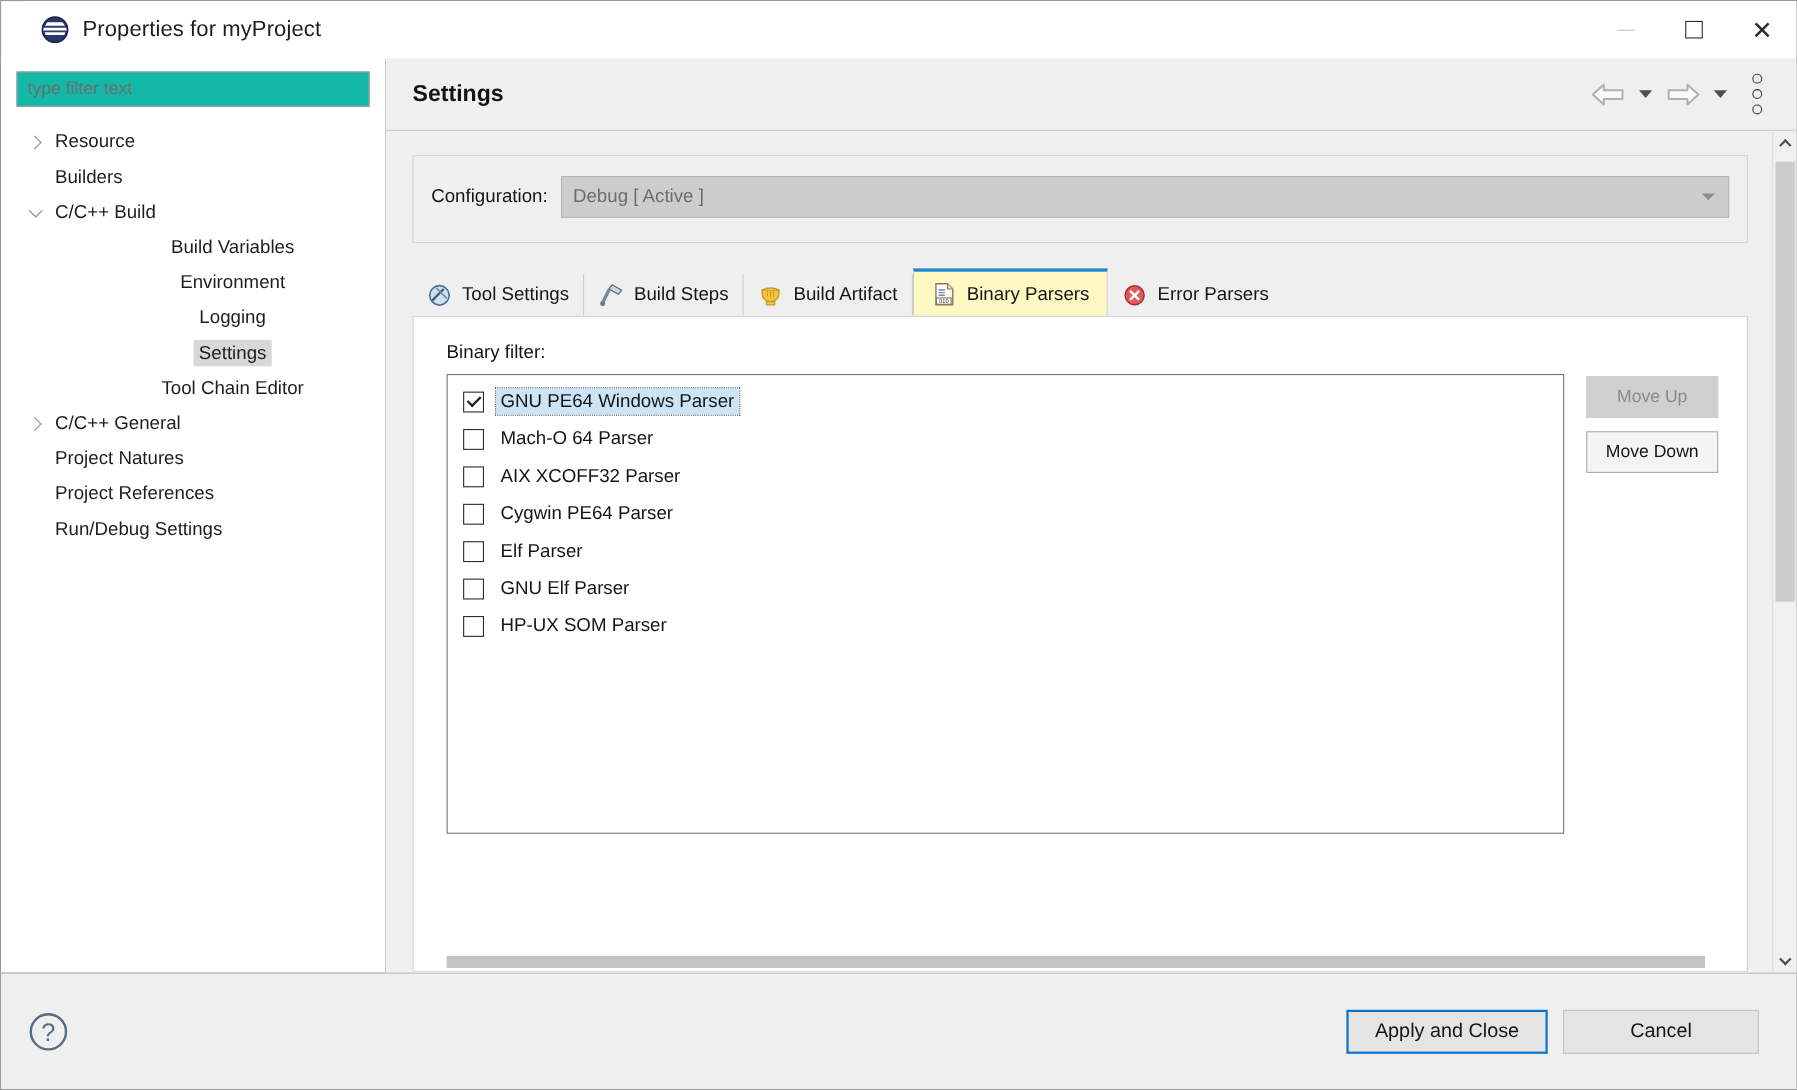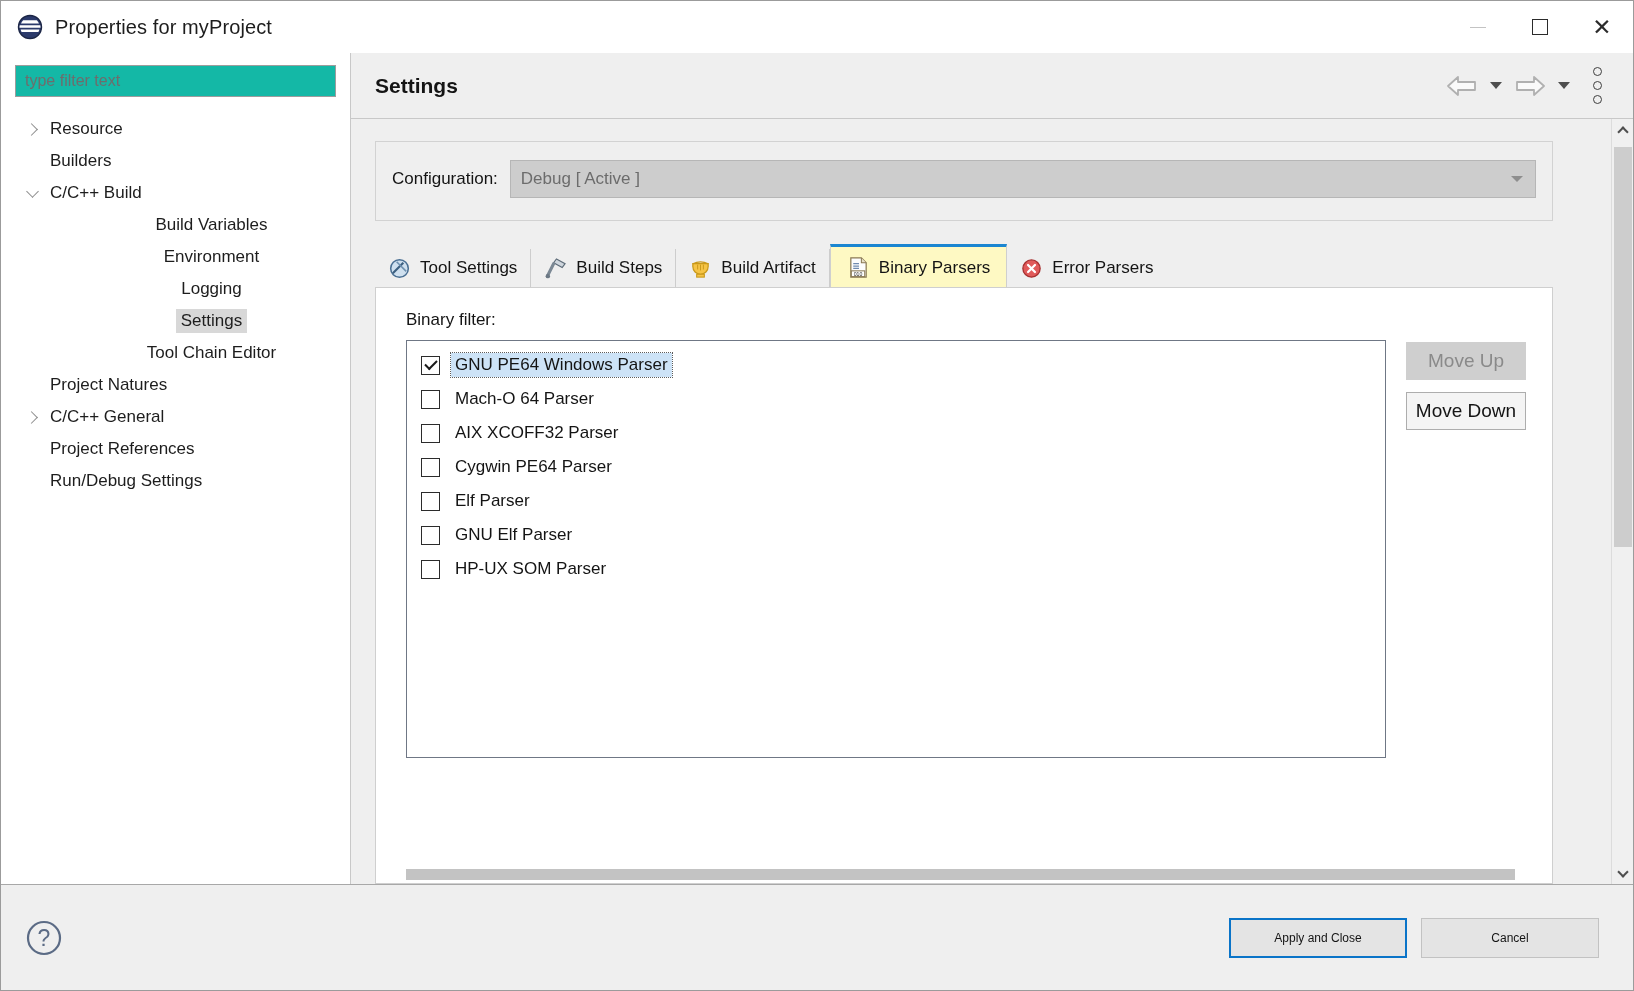--- a/index.html
+++ b/index.html
@@ -20,20 +20,21 @@
     border: 1px solid #9b9b9b;
     display: flex; flex-direction: column;
   }
 
   
   .titlebar {
     height: 52px; min-height: 52px;
     background: #ffffff;
     display: flex; align-items: center;
     position: relative;
+    margin-left: 20px;
   }
   .title-left { display: flex; align-items: center; padding-left: 16px; gap: 12px; }
   .eclipse-icon { width: 26px; height: 26px; position: relative; }
   .title-text { font-size: 20px; color: #1d1d1d; letter-spacing: .1px; }
   .win-controls { position: absolute; right: 0; top: 0; height: 52px; display: flex; }
   .win-btn {
     width: 62px; height: 52px;
     display: flex; align-items: center; justify-content: center;
     background: transparent;
   }
@@ -93,21 +94,21 @@
   .caret-btn { width: 22px; height: 40px; display: flex; align-items: center; justify-content: center; }
   .caret-tri {
     width: 0; height: 0;
     border-left: 6.5px solid transparent; border-right: 6.5px solid transparent;
     border-top: 7px solid #4e4e4e;
   }
   .kebab { width: 36px; height: 44px; display: flex; flex-direction: column; align-items: center; justify-content: center; gap: 5px; }
   .kebab span { width: 9px; height: 9px; border: 1.5px solid #3f3f3f; border-radius: 50%; display: block; }
 
   
-  .content-region { flex: 1 1 auto; display: flex; min-height: 0; gap: 36px; }
+  .content-region { flex: 1 1 auto; display: flex; min-height: 0; }
   .content-scroll { flex: 1 1 auto; min-width: 0; display: flex; flex-direction: column; background: #efefef; padding: 0; position: relative; }
   .content-inner { flex: 1 1 auto; padding: 22px 22px 0 24px; display: flex; flex-direction: column; min-height: 0; }
 
   .config-box {
     border: 1px solid #d2d2d2;
     background: #efefef;
     padding: 18px 16px 22px 16px;
     display: flex; align-items: center; gap: 12px;
   }
   .config-label { font-size: 17px; color: #141414; white-space: nowrap; }
@@ -187,21 +188,21 @@
     width: 10px; height: 5px;
     border-left: 2px solid #1a1a1a; border-bottom: 2px solid #1a1a1a;
     transform: rotate(-45deg); margin-top: -3px;
   }
   .parser-name { font-size: 17px; color: #141414; padding: 2px 4px; white-space: nowrap; }
   .parser-item.selected .parser-name { background: #cde3f7; outline: 1px dotted #5d5d5d; }
 
   .side-buttons { width: 120px; min-width: 120px; display: flex; flex-direction: column; gap: 12px; padding-top: 2px; }
   .sbtn {
     height: 38px; display: flex; align-items: center; justify-content: center;
-    font-size: 19px;
+    font-size: 16px;
   }
   .sbtn.disabled { background: #cfcfcf; border: 1px solid #cfcfcf; color: #8a8a8a; }
   .sbtn.enabled { background: #f4f4f4; border: 1px solid #adadad; color: #141414; }
 
   .hscroll-track { height: 18px; margin: 14px 0 0 0; display: flex; align-items: center; }
   .hscroll-thumb { height: 11px; background: #c3c3c3; width: 99%; }
 
   
   .vscroll {
     width: 22px; min-width: 22px;
@@ -222,21 +223,21 @@
     background: #efefef;
     border-top: 1px solid #a8a8a8;
     display: flex; align-items: center;
     padding: 0 34px 0 24px;
   }
   .help-icon { width: 38px; height: 38px; }
   .footer-buttons { margin-left: auto; display: flex; gap: 14px; }
   .fbtn {
     height: 40px; padding: 0 24px;
     display: flex; align-items: center; justify-content: center;
-    font-size: 12px; color: #141414;
+    font-size: 18px; color: #141414;
     background: #e4e4e4;
   }
   .fbtn.primary { border: 2px solid #0a74c8; min-width: 178px; }
   .fbtn.secondary { border: 1px solid #c2c2c2; min-width: 178px; }
 
   
   .ticon { width: 23px; height: 23px; flex: none; }
 </style>
 </head>
 <body>
@@ -301,28 +302,28 @@
           <div class="tree-row indent">
             <span class="tree-label">Logging</span>
           </div>
           <div class="tree-row indent selected">
             <span class="tree-label">Settings</span>
           </div>
           <div class="tree-row indent">
             <span class="tree-label">Tool Chain Editor</span>
           </div>
           <div class="tree-row">
-            <span class="tw"></span>
-            <span class="tree-label">Project Natures</span>
-          </div>
-          <div class="tree-row">
             <span class="tw">
               <span class="chev collapsed"></span>
             </span>
             <span class="tree-label">C/C++ General</span>
+          </div>
+          <div class="tree-row">
+            <span class="tw"></span>
+            <span class="tree-label">Project Natures</span>
           </div>
           <div class="tree-row">
             <span class="tw"></span>
             <span class="tree-label">Project References</span>
           </div>
           <div class="tree-row">
             <span class="tw"></span>
             <span class="tree-label">Run/Debug Settings</span>
           </div>
         </div>

